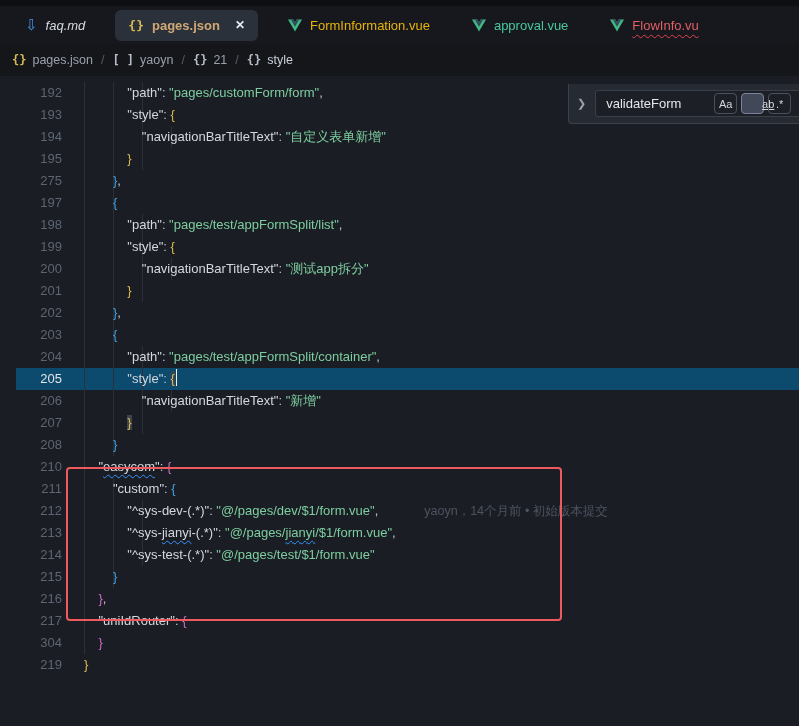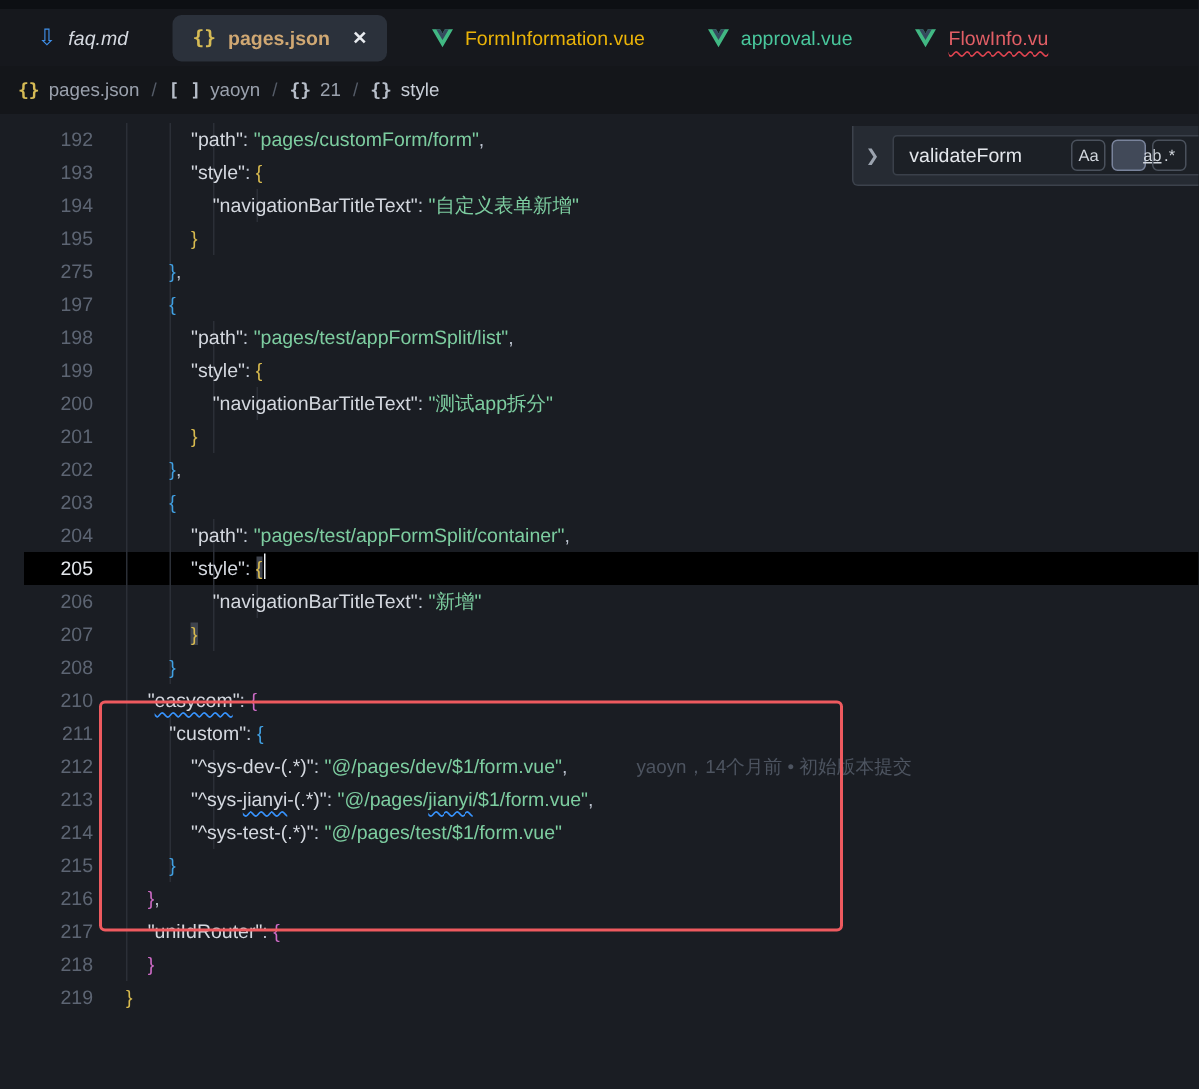--- a/index.html
+++ b/index.html
@@ -38,21 +38,21 @@
   .crumb .sym.yellow{color:#d6bb55;}
   .crumb-sep{color:#555c68;padding:0 6px;}
   .crumb:last-child .clabel{color:#c9cfd8;}
   
   .editor{position:absolute;top:76px;left:0;right:0;bottom:0;background:#1a1d23;}
   .codearea{
     position:absolute;top:6px;left:0;right:0;
     font-family:Liberation Sans, sans-serif;font-size:13px;line-height:22px;margin-left:16px;
   }
   .line{display:flex;height:22px;white-space:pre;}
-  .line.current{background:#000000;}
+  .line.current{background:#0c4a6e;}
   .gutter{width:46px;text-align:right;color:#5d6573;flex:none;}
   .line.current .gutter{color:#e2e5ea;}
   .content{margin-left:22px;position:relative;flex:1;}
   .g{position:absolute;top:0;bottom:0;width:1px;background:#2b2f37;}
   .tok{position:relative;z-index:1;}
   .k{color:#d4d8df;}
   .p{color:#bcc3cf;}
   .s{color:#7dcda0;}
   .by{color:#d9bb4f;}
   .bb{color:#41a0e2;}
@@ -174,21 +174,21 @@
       <div class="line"><span class="gutter">207</span><span class="content"><span class="g" style="left: 0ch;"></span><span class="g" style="left: 4ch;"></span><span class="g" style="left: 8ch;"></span><span class="tok">            </span><span class="tok by bm">}</span></span></div>
       <div class="line"><span class="gutter">208</span><span class="content"><span class="g" style="left: 0ch;"></span><span class="g" style="left: 4ch;"></span><span class="tok">        </span><span class="tok bb">}</span></span></div>
       <div class="line"><span class="gutter">210</span><span class="content"><span class="g" style="left: 0ch;"></span><span class="tok">    </span><span class="tok k">"</span><span class="tok k w">easycom</span><span class="tok k">"</span><span class="tok p">: </span><span class="tok bp">{</span></span></div>
       <div class="line"><span class="gutter">211</span><span class="content"><span class="g" style="left: 0ch;"></span><span class="g" style="left: 4ch;"></span><span class="tok">        </span><span class="tok k">"custom"</span><span class="tok p">: </span><span class="tok bb">{</span></span></div>
       <div class="line"><span class="gutter">212</span><span class="content"><span class="g" style="left: 0ch;"></span><span class="g" style="left: 4ch;"></span><span class="g" style="left: 8ch;"></span><span class="tok">            </span><span class="tok k">"^sys-dev-(.*)"</span><span class="tok p">: </span><span class="tok s">"@/pages/dev/$1/form.vue"</span><span class="tok p">,</span><span class="blame">yaoyn，14个月前 • 初始版本提交</span></span></div>
       <div class="line"><span class="gutter">213</span><span class="content"><span class="g" style="left: 0ch;"></span><span class="g" style="left: 4ch;"></span><span class="g" style="left: 8ch;"></span><span class="tok">            </span><span class="tok k">"^sys-</span><span class="tok k w">jianyi</span><span class="tok k">-(.*)"</span><span class="tok p">: </span><span class="tok s">"@/pages/</span><span class="tok s w">jianyi</span><span class="tok s">/$1/form.vue"</span><span class="tok p">,</span></span></div>
       <div class="line"><span class="gutter">214</span><span class="content"><span class="g" style="left: 0ch;"></span><span class="g" style="left: 4ch;"></span><span class="g" style="left: 8ch;"></span><span class="tok">            </span><span class="tok k">"^sys-test-(.*)"</span><span class="tok p">: </span><span class="tok s">"@/pages/test/$1/form.vue"</span></span></div>
       <div class="line"><span class="gutter">215</span><span class="content"><span class="g" style="left: 0ch;"></span><span class="g" style="left: 4ch;"></span><span class="tok">        </span><span class="tok bb">}</span></span></div>
       <div class="line"><span class="gutter">216</span><span class="content"><span class="g" style="left: 0ch;"></span><span class="tok">    </span><span class="tok bp">}</span><span class="tok p">,</span></span></div>
       <div class="line"><span class="gutter">217</span><span class="content"><span class="g" style="left: 0ch;"></span><span class="tok">    </span><span class="tok k">"uniIdRouter"</span><span class="tok p">: </span><span class="tok bp">{</span></span></div>
-      <div class="line"><span class="gutter">218</span><span class="content"><span class="g" style="left: 0ch;"></span><span class="tok">    </span><span class="tok bp">}</span></span></div>
+      <div class="line"><span class="gutter">304</span><span class="content"><span class="g" style="left: 0ch;"></span><span class="tok">    </span><span class="tok bp">}</span></span></div>
       <div class="line"><span class="gutter">219</span><span class="content"><span class="tok"></span><span class="tok by">}</span></span></div>
     </div>
   <div class="redbox" id="redbox" style="left: 66px; top: 391px; width: 492px; height: 150px; border: 2.5px solid rgb(238, 90, 95);"></div>
 
   <div class="find">
     <span class="find-chevron">❯</span>
     <div class="find-input">
       <input value="validateForm" style="">
       <span class="toggle">Aa</span>
       <span class="toggle on">

